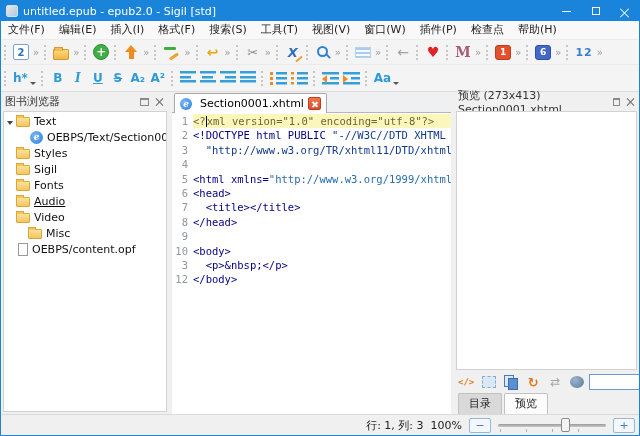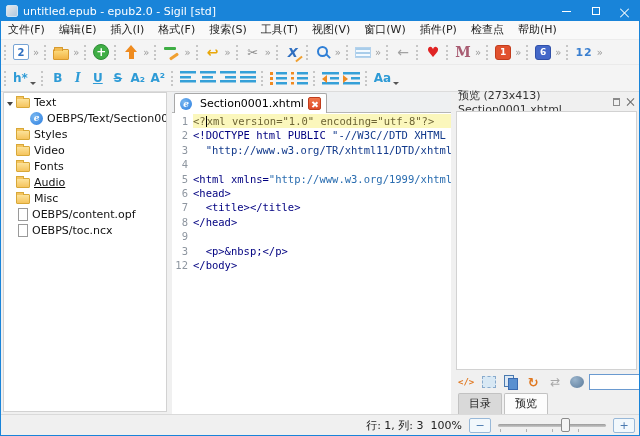--- a/index.html
+++ b/index.html
@@ -368,65 +368,71 @@
       </div>
       <div class="tb-group">
         <span class="grip"></span>
         <span class="tbicon f-aa">Aa<i class="caret"></i></span>
       </div>
     </div>
 
   <div class="main">
 
     <div class="panel left-panel">
+      <div class="panel-header">
+        <span>图书浏览器</span>
+        <span class="spacer"></span>
+        <span class="float-btn"></span>
+        <span class="panel-x"></span>
+      </div>
       <div class="tree" id="tree">
           <div class="tree-row" style="padding-left: 3px;">
             <span class="expander open"></span>
             <span class="fico folder"></span>
             <span class="tree-label">Text</span>
           </div>
           <div class="tree-row" style="padding-left: 17px;">
             <span class="expander"></span>
             <span class="fico html"></span>
             <span class="tree-label">OEBPS/Text/Section0001.xhtml</span>
           </div>
           <div class="tree-row" style="padding-left: 3px;">
             <span class="expander"></span>
             <span class="fico folder"></span>
             <span class="tree-label">Styles</span>
           </div>
           <div class="tree-row" style="padding-left: 3px;">
             <span class="expander"></span>
             <span class="fico folder"></span>
+            <span class="tree-label">Sigil</span>
+          </div>
+          <div class="tree-row" style="padding-left: 3px;">
+            <span class="expander"></span>
+            <span class="fico folder"></span>
+            <span class="tree-label">Fonts</span>
+          </div>
+          <div class="tree-row" style="padding-left: 3px; text-decoration: underline;">
+            <span class="expander"></span>
+            <span class="fico folder"></span>
+            <span class="tree-label">Audio</span>
+          </div>
+          <div class="tree-row" style="padding-left: 3px;">
+            <span class="expander"></span>
+            <span class="fico folder"></span>
             <span class="tree-label">Video</span>
           </div>
-          <div class="tree-row" style="padding-left: 3px;">
-            <span class="expander"></span>
-            <span class="fico folder"></span>
-            <span class="tree-label">Fonts</span>
-          </div>
-          <div class="tree-row" style="padding-left: 3px; text-decoration: underline;">
-            <span class="expander"></span>
-            <span class="fico folder"></span>
-            <span class="tree-label">Audio</span>
-          </div>
-          <div class="tree-row" style="padding-left: 3px;">
+          <div class="tree-row" style="padding-left: 15px;">
             <span class="expander"></span>
             <span class="fico folder"></span>
             <span class="tree-label">Misc</span>
           </div>
           <div class="tree-row" style="padding-left: 3px; text-align: center;">
             <span class="expander"></span>
             <span class="fico file"></span>
             <span class="tree-label">OEBPS/content.opf</span>
-          </div>
-          <div class="tree-row" style="padding-left: 3px;">
-            <span class="expander"></span>
-            <span class="fico file"></span>
-            <span class="tree-label">OEBPS/toc.ncx</span>
           </div>
         </div>
     </div>
 
     <div class="splitter"></div>
 
     <div class="center">
       <div class="tabbar">
         <div class="tab">
           <span class="fico html"></span>
@@ -463,20 +469,24 @@
             <span class="ln">7</span>
             <span class="code"><span class="c-tag">  &lt;title&gt;&lt;/title&gt;</span></span>
           </div>
           <div class="cl">
             <span class="ln">8</span>
             <span class="code"><span class="c-tag">&lt;/head&gt;</span></span>
           </div>
           <div class="cl">
             <span class="ln">9</span>
             <span class="code"></span>
+          </div>
+          <div class="cl">
+            <span class="ln">10</span>
+            <span class="code"><span class="c-tag">&lt;body&gt;</span></span>
           </div>
           <div class="cl">
             <span class="ln">3</span>
             <span class="code"><span class="c-tag">  &lt;p&gt;</span><span class="c-ent">&amp;nbsp;</span><span class="c-tag">&lt;/p&gt;</span></span>
           </div>
           <div class="cl">
             <span class="ln">12</span>
             <span class="code"><span class="c-tag">&lt;/body&gt;</span></span>
           </div>
         </div>

